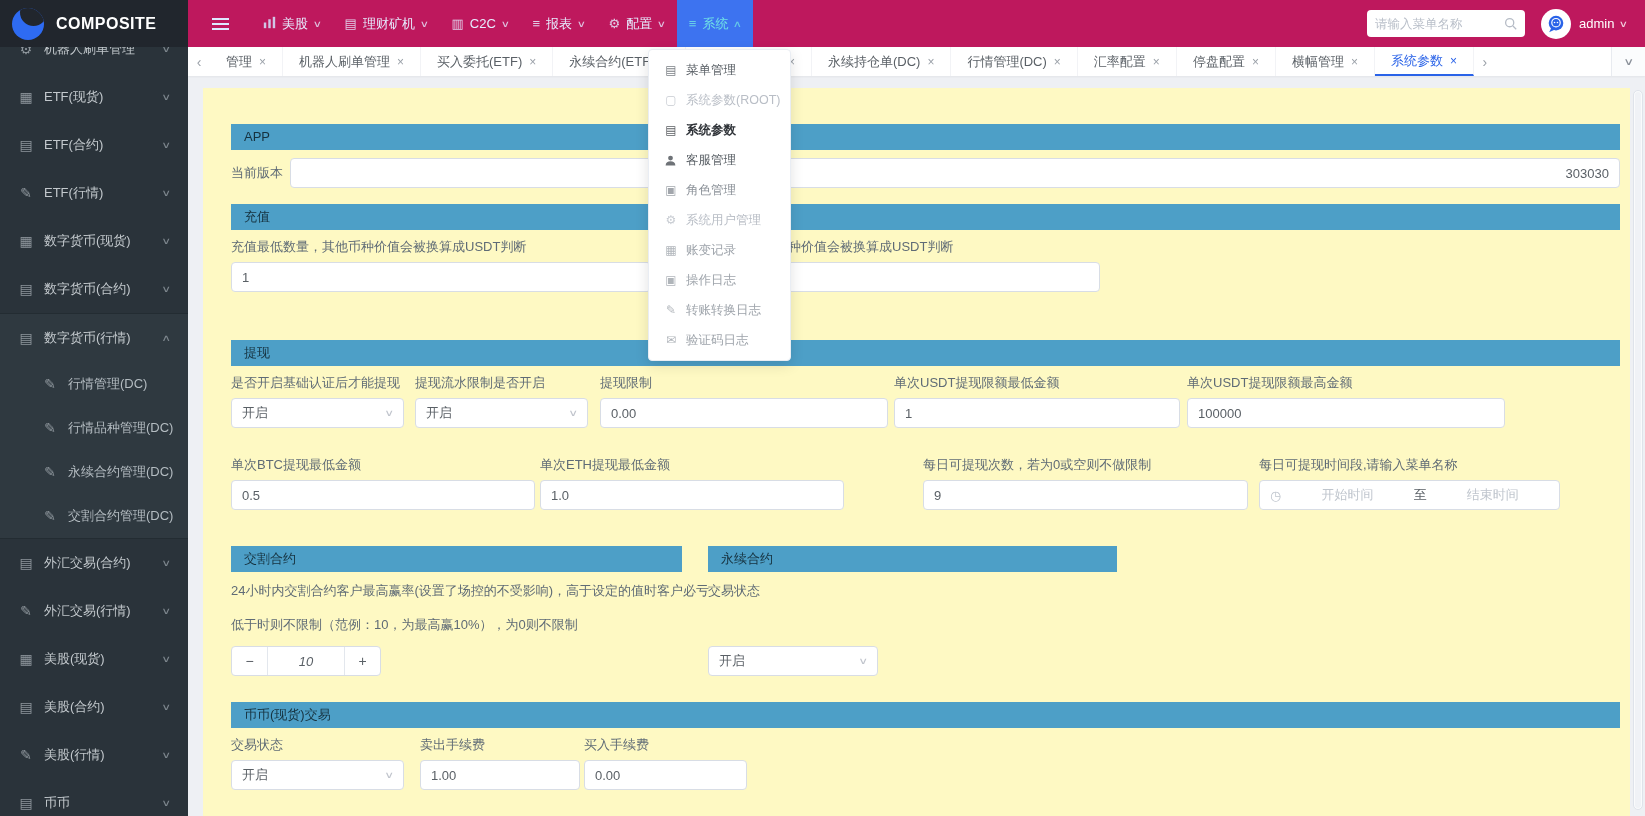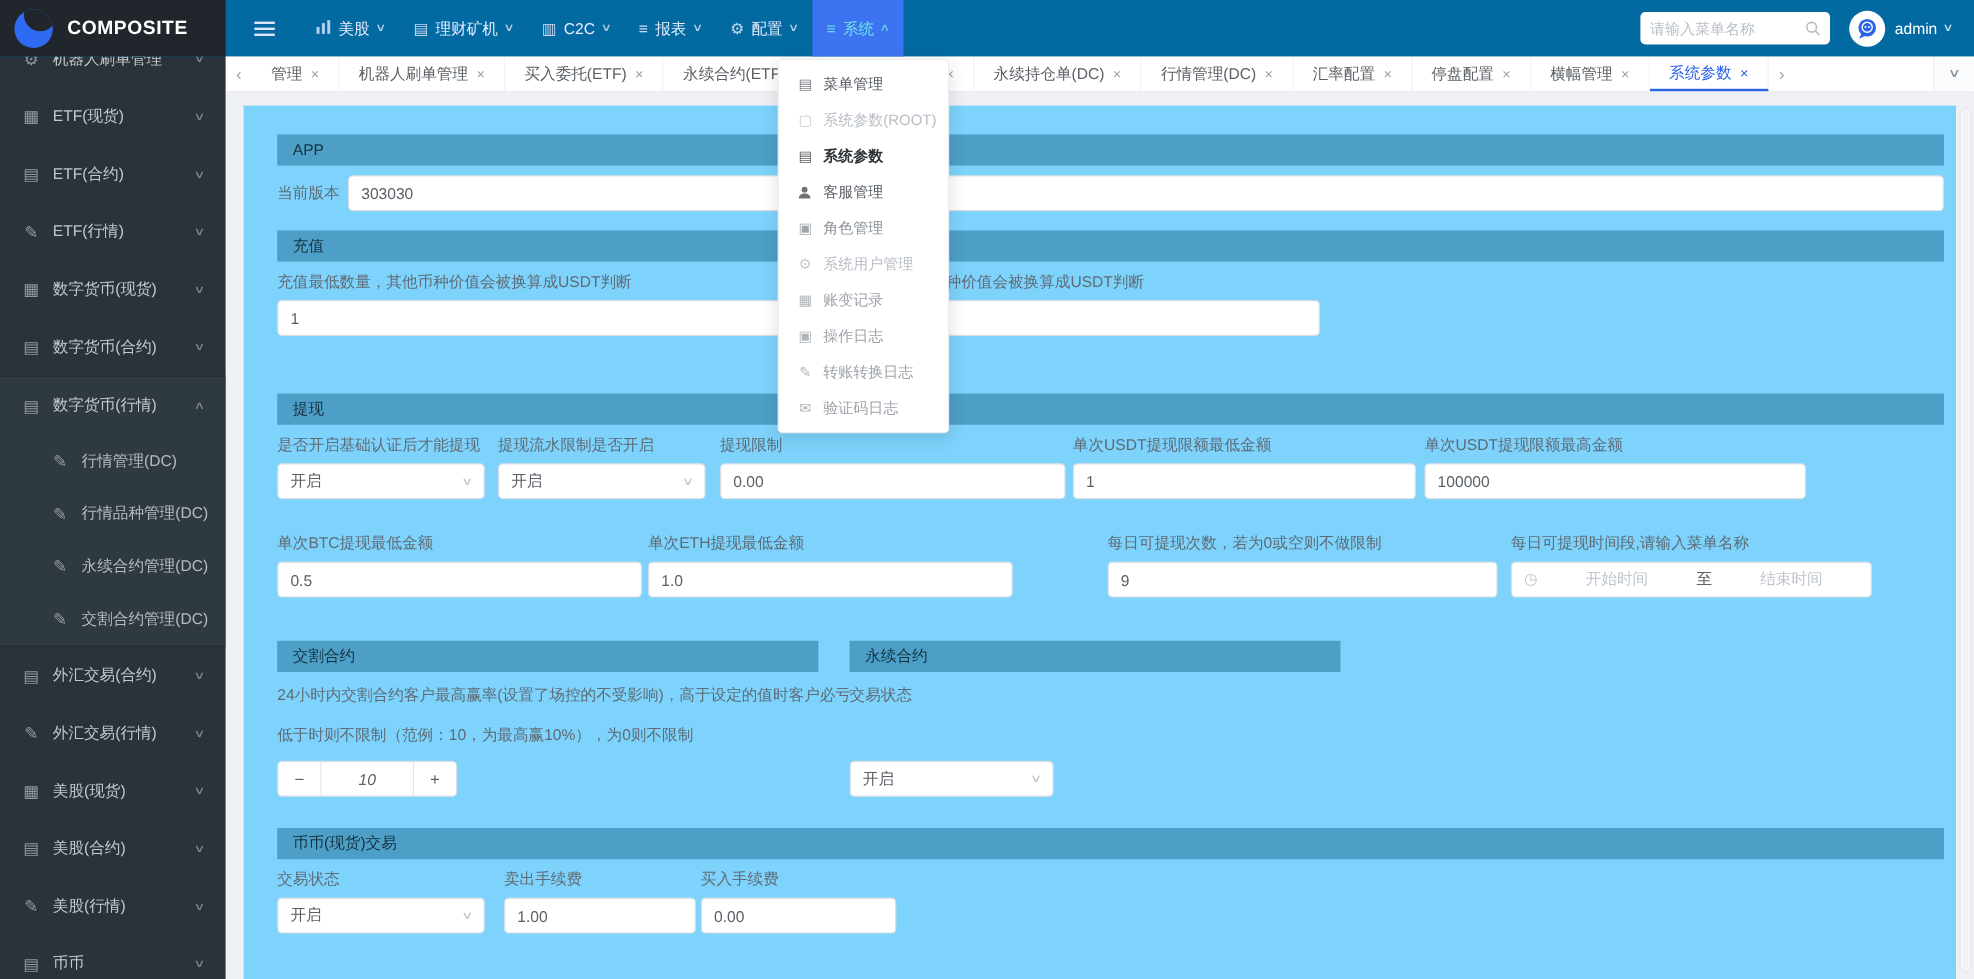--- a/index.html
+++ b/index.html
@@ -1,20 +1,20 @@
 <!DOCTYPE html>
 <html><head>
 <meta charset="utf-8">
 <style>
   * { margin:0; padding:0; box-sizing:border-box; }
   html,body { width:1645px; height:816px; overflow:hidden; }
   body { position:relative; font-family:"Liberation Sans","DejaVu Sans",sans-serif; background:#eef0f4; }
 
   
-  .navbar { position:absolute; left:0; top:0; width:1645px; height:47px; background:#0369a1; display:flex; align-items:center; z-index:30; }
+  .navbar { position:absolute; left:0; top:0; width:1645px; height:47px; background:#be185d; display:flex; align-items:center; z-index:30; }
   .brand { width:188px; height:47px; background:#21262d; display:flex; align-items:center; gap:12px; padding-left:12px; flex:none; }
   .logo-moon { width:32px; height:32px; border-radius:50%; background:#2e6bf2; position:relative; overflow:hidden; flex:none; }
   .logo-moon::after { content:''; position:absolute; width:27px; height:27px; border-radius:50%; background:#21262d; top:-9px; left:8px; }
   .brand-name { color:#fff; font-weight:bold; font-size:16px; letter-spacing:.5px; }
   .hamburger { margin-left:24px; display:flex; flex-direction:column; gap:3px; cursor:pointer; }
   .hamburger i { display:block; width:17px; height:2px; background:#dfe7ff; }
   .nav-items { display:flex; margin-left:22px; height:47px; }
   .nav-item { display:flex; align-items:center; gap:6px; padding:0 12px; height:47px; color:#e6ecff; font-size:13px; cursor:pointer; }
   .nav-item.active { background:#3d73f0; color:#6fe0e6; }
   .nav-ic { font-size:13px; opacity:.85; }
@@ -46,21 +46,21 @@
 
   
   .sysmenu { position:absolute; left:648px; top:49px; width:143px; background:#fff; border:1px solid #e9edf3; border-radius:4px; box-shadow:0 4px 14px rgba(0,0,0,.12); z-index:40; padding:5px 0; }
   .sm-item { height:30px; display:flex; align-items:center; gap:8px; padding:0 15px; font-size:12.5px; cursor:pointer; white-space:nowrap; }
   .sm-ic { width:14px; font-size:12px; text-align:center; opacity:.8; flex:none; }
   .t-n { color:#5a6066; } .t-muted { color:#b9bec6; } .t-active { color:#2f3338; font-weight:bold; }
   .t-mid { color:#8b9198; } .t-dim { color:#9da3aa; }
 
   
   .content { position:absolute; left:188px; top:76px; right:0; bottom:0; background:#eef0f4; z-index:1; }
-  .panel { position:absolute; left:15px; top:12px; width:1427px; bottom:0; background:#7dd3fc; padding:0 10px 0 28px; overflow:hidden; }
+  .panel { position:absolute; left:15px; top:12px; width:1427px; bottom:0; background:#fef9c3; padding:12px 10px 0 28px; overflow:hidden; }
   .vscroll { position:absolute; right:2px; top:14px; width:10px; height:720px; border:1px solid #dfe3ea; border-radius:5px; background:#fafbfc; }
   .vscroll i { position:absolute; left:1px; right:1px; top:1px; height:716px; border-radius:4px; background:#f0f2f6; display:block; }
 
   .sec-h { height:26px; background:#4d9fc7; color:#16323f; font-size:13px; line-height:26px; padding-left:13px; }
   .lab-row, .ctl-row, .desc-row, .dual-row { position:relative; }
   .lab-row { height:16px; margin-top:8px; }
   .ctl-row { height:30px; margin-top:8px; }
   .lbl { position:absolute; top:0; font-size:13px; color:#5f6b76; white-space:nowrap; }
   .desc-row { height:18px; font-size:13px; color:#5f6b76; white-space:nowrap; }
   .inp { position:absolute; top:0; height:30px; border:1px solid #d8dde5; border-radius:4px; font-size:13px; color:#5a6066; padding:0 10px; background:#fff; outline:none; font-family:inherit; }
@@ -293,21 +293,21 @@
       <span>∨</span>
     </div>
 </div>
 
 <main class="content">
   <div class="panel">
 
     <div class="sec-h mt24">APP</div>
     <div class="ver-row">
       <span class="ver-lbl">当前版本</span>
-      <input class="inp" style="left: 59px; right: 0px; width: auto; position: absolute;" value="303030">
+      <input class="inp" style="left: 59px; right: 0px; width: auto; position: absolute; text-align: right;" value="303030">
     </div>
 
     <div class="sec-h mt16">充值</div>
     <div class="lab-row">
       <span class="lbl" style="left:0">充值最低数量，其他币种价值会被换算成USDT判断</span>
       <span class="lbl" style="left:557px">种价值会被换算成USDT判断</span>
     </div>
     <div class="ctl-row">
       <input class="inp" style="left: 0px; width: 420px;" value="1">
       <input class="inp" style="left: 456px; width: 413px;" value="">

